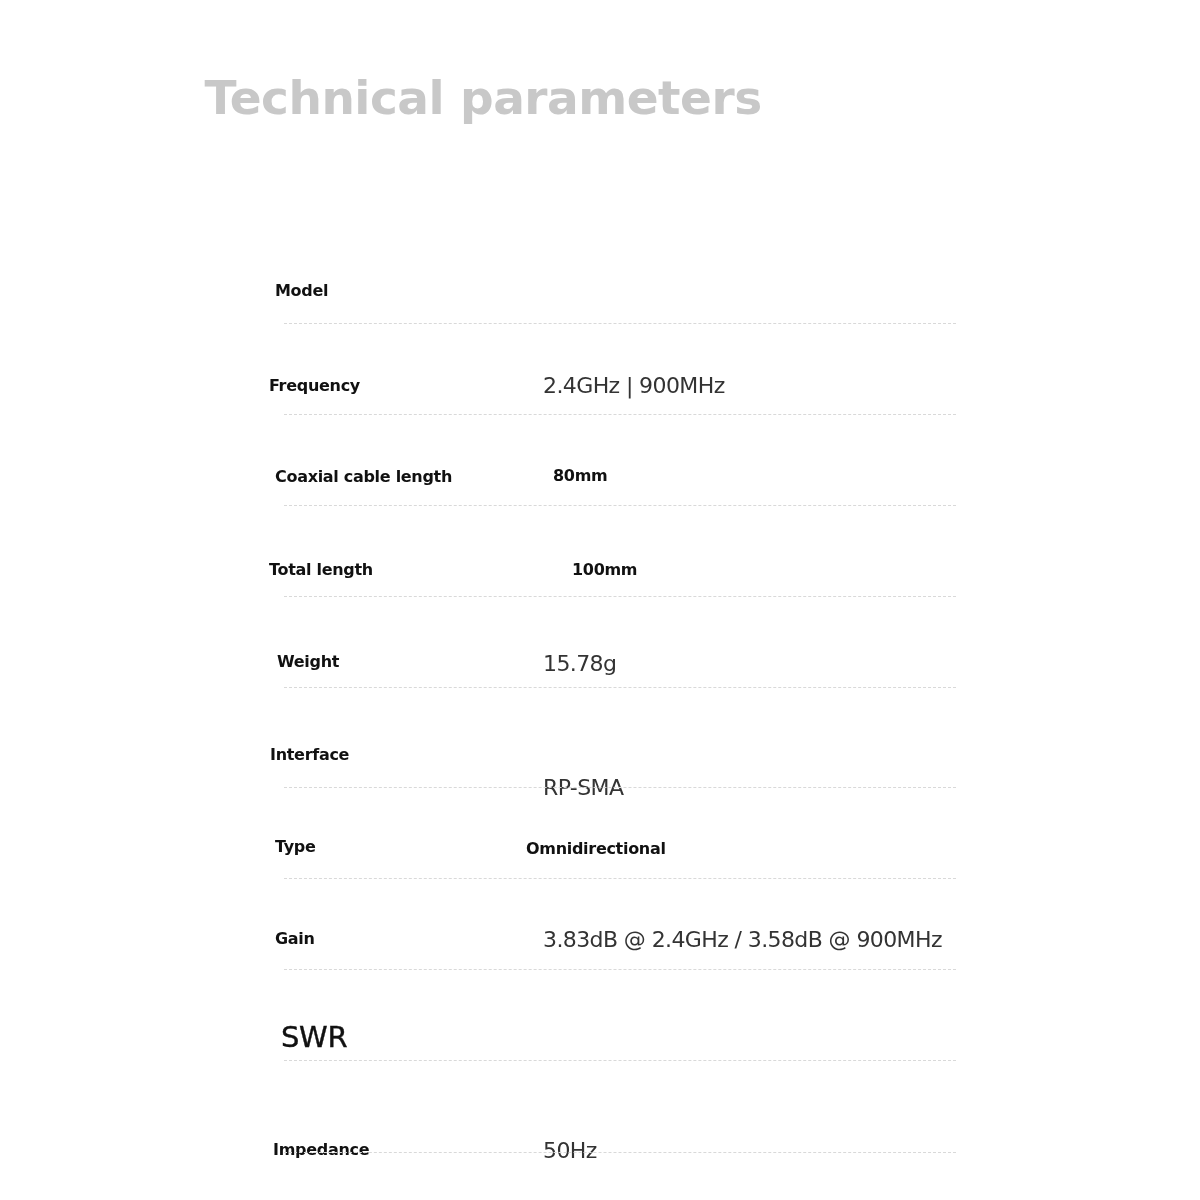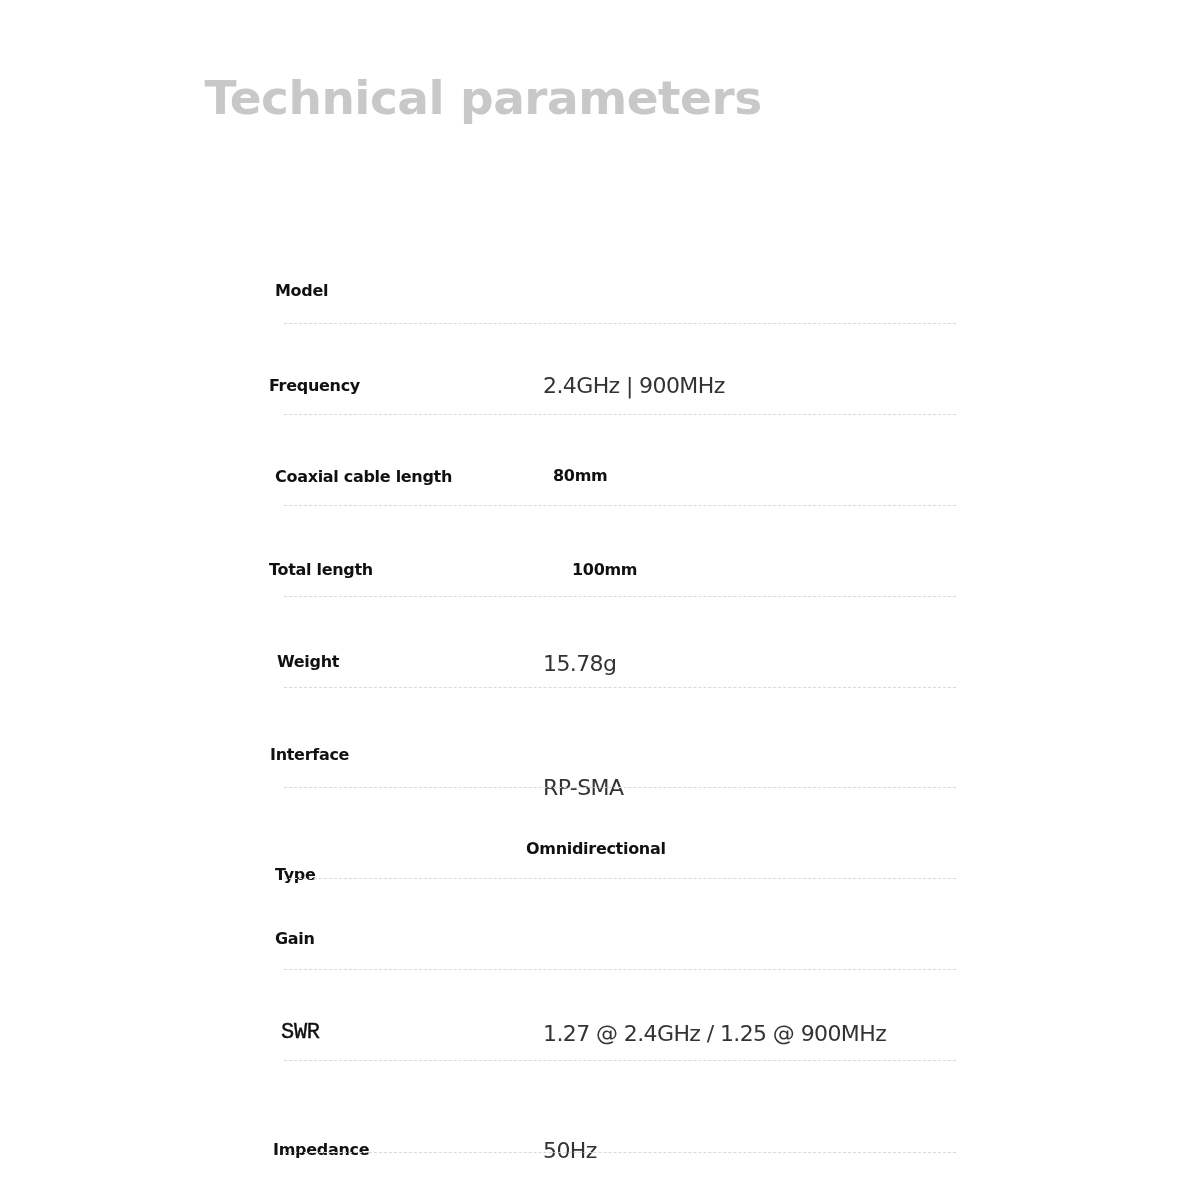--- a/index.html
+++ b/index.html
@@ -37,23 +37,22 @@
       position: absolute;
       top: 0;
       font-family: "DejaVu Sans", sans-serif;
       font-weight: bold;
       font-size: 16px;
       color: #111111;
       white-space: nowrap;
       letter-spacing: -0.3px;
     }
     .label.big {
-      font-size: 22px;
+      font-size: 29px;
       font-weight: normal;
-      font-family: Liberation Mono, monospace;
       -webkit-text-stroke: 0.4px #111;
     }
     .value {
       position: absolute;
       top: 0;
       white-space: nowrap;
       color: #2a2a2a;
     }
     .value.bold {
       font-family: "DejaVu Sans", sans-serif;
@@ -114,33 +113,33 @@
     </div>
     <div class="divider" style="top:687px;"></div>
 
     <div class="row" style="top:745px;">
       <span class="label" style="left:270px;">Interface</span>
       <span class="value light" style="left:543px; top:-2px;margin-top:32px;">RP-SMA</span>
     </div>
     <div class="divider" style="top:787px;"></div>
 
     <div class="row" style="top:837px;">
-      <span class="label" style="left:275px;margin-top:28px;">Type</span>
+      <span class="label" style="left:275px;">Type</span>
       <span class="value bold" style="left:526px; top:2px;">Omnidirectional</span>
     </div>
     <div class="divider" style="top:878px;"></div>
 
     <div class="row" style="top:929px;">
       <span class="label" style="left:275px;">Gain</span>
+      <span class="value light" style="left:543px; top:-2px;">3.83dB @ 2.4GHz / 3.58dB @ 900MHz</span>
     </div>
     <div class="divider" style="top:969px;"></div>
 
     <div class="row" style="top:1020px;">
       <span class="label big" style="left:281px;">SWR</span>
-      <span class="value light" style="left:543px; top:1px;">1.27 @ 2.4GHz / 1.25 @ 900MHz</span>
     </div>
     <div class="divider" style="top:1060px;"></div>
 
     <div class="row" style="top:1140px;padding-left:34px;">
       <span class="label" style="left:273px;">Impedance</span>
       <span class="value light" style="left:543px; top:-2px;">50Hz</span>
     </div>
     <div class="divider" style="top:1152px;"></div>
   </div>
 </div>

